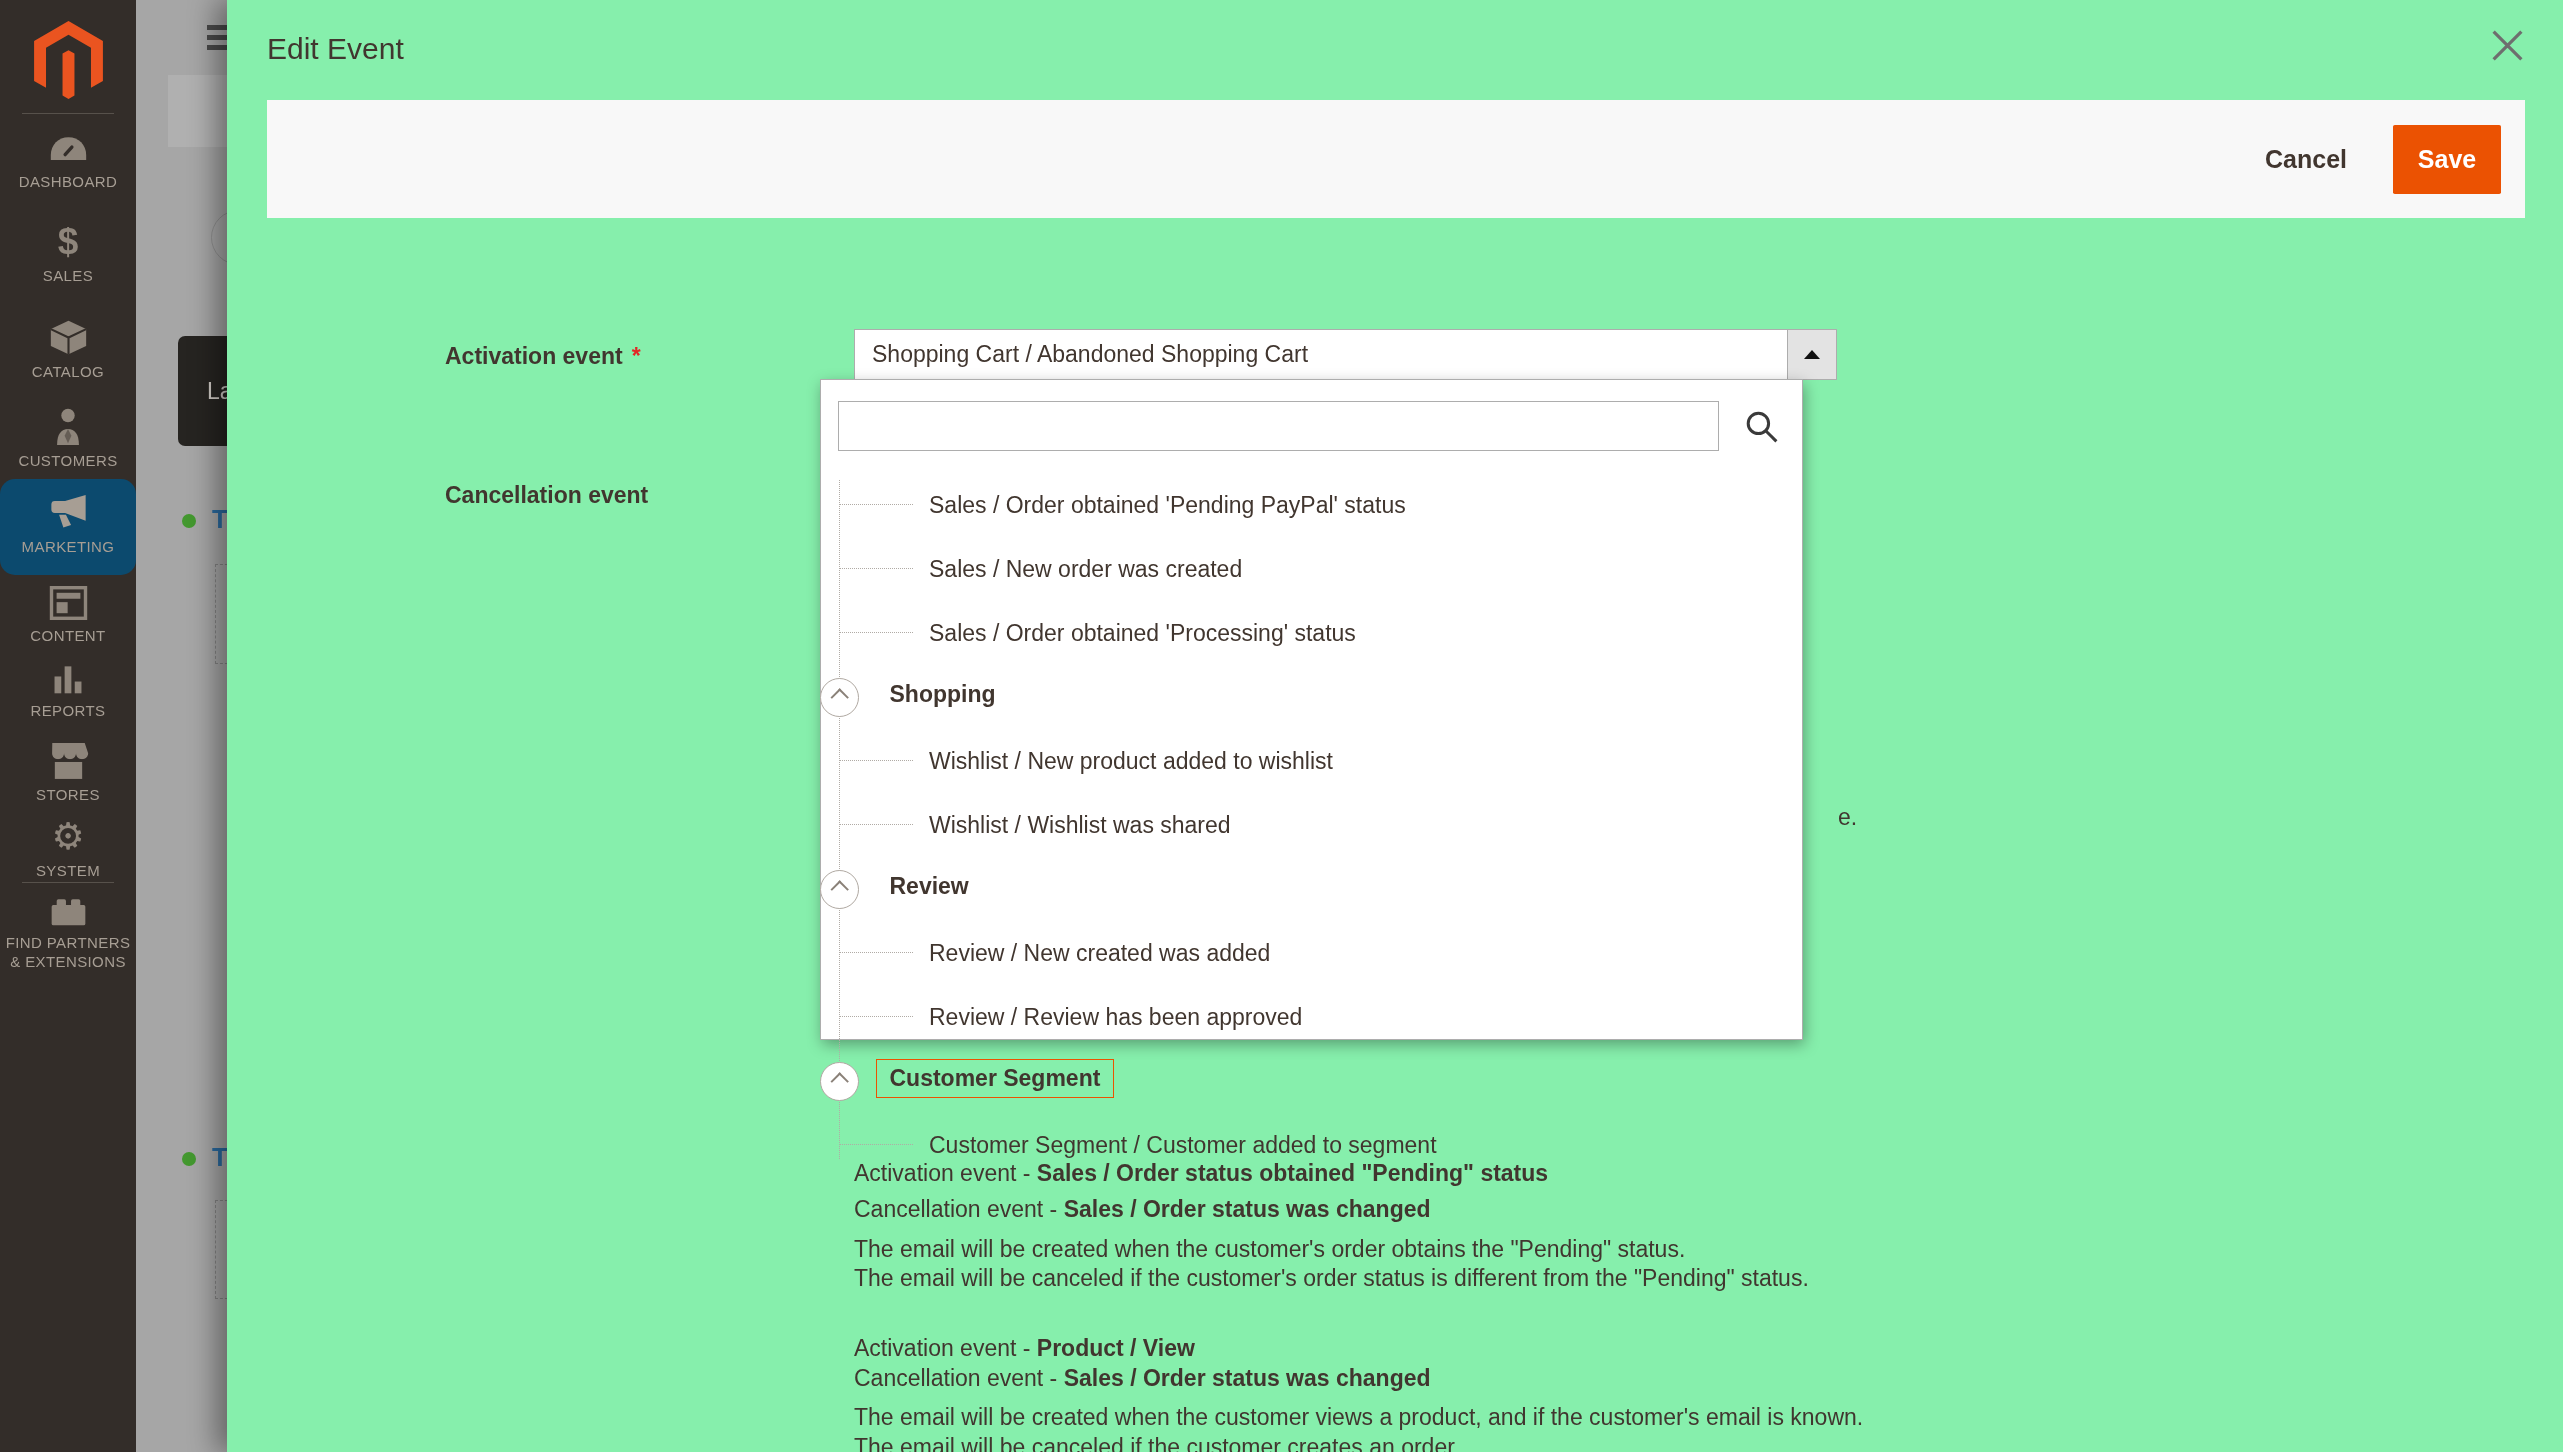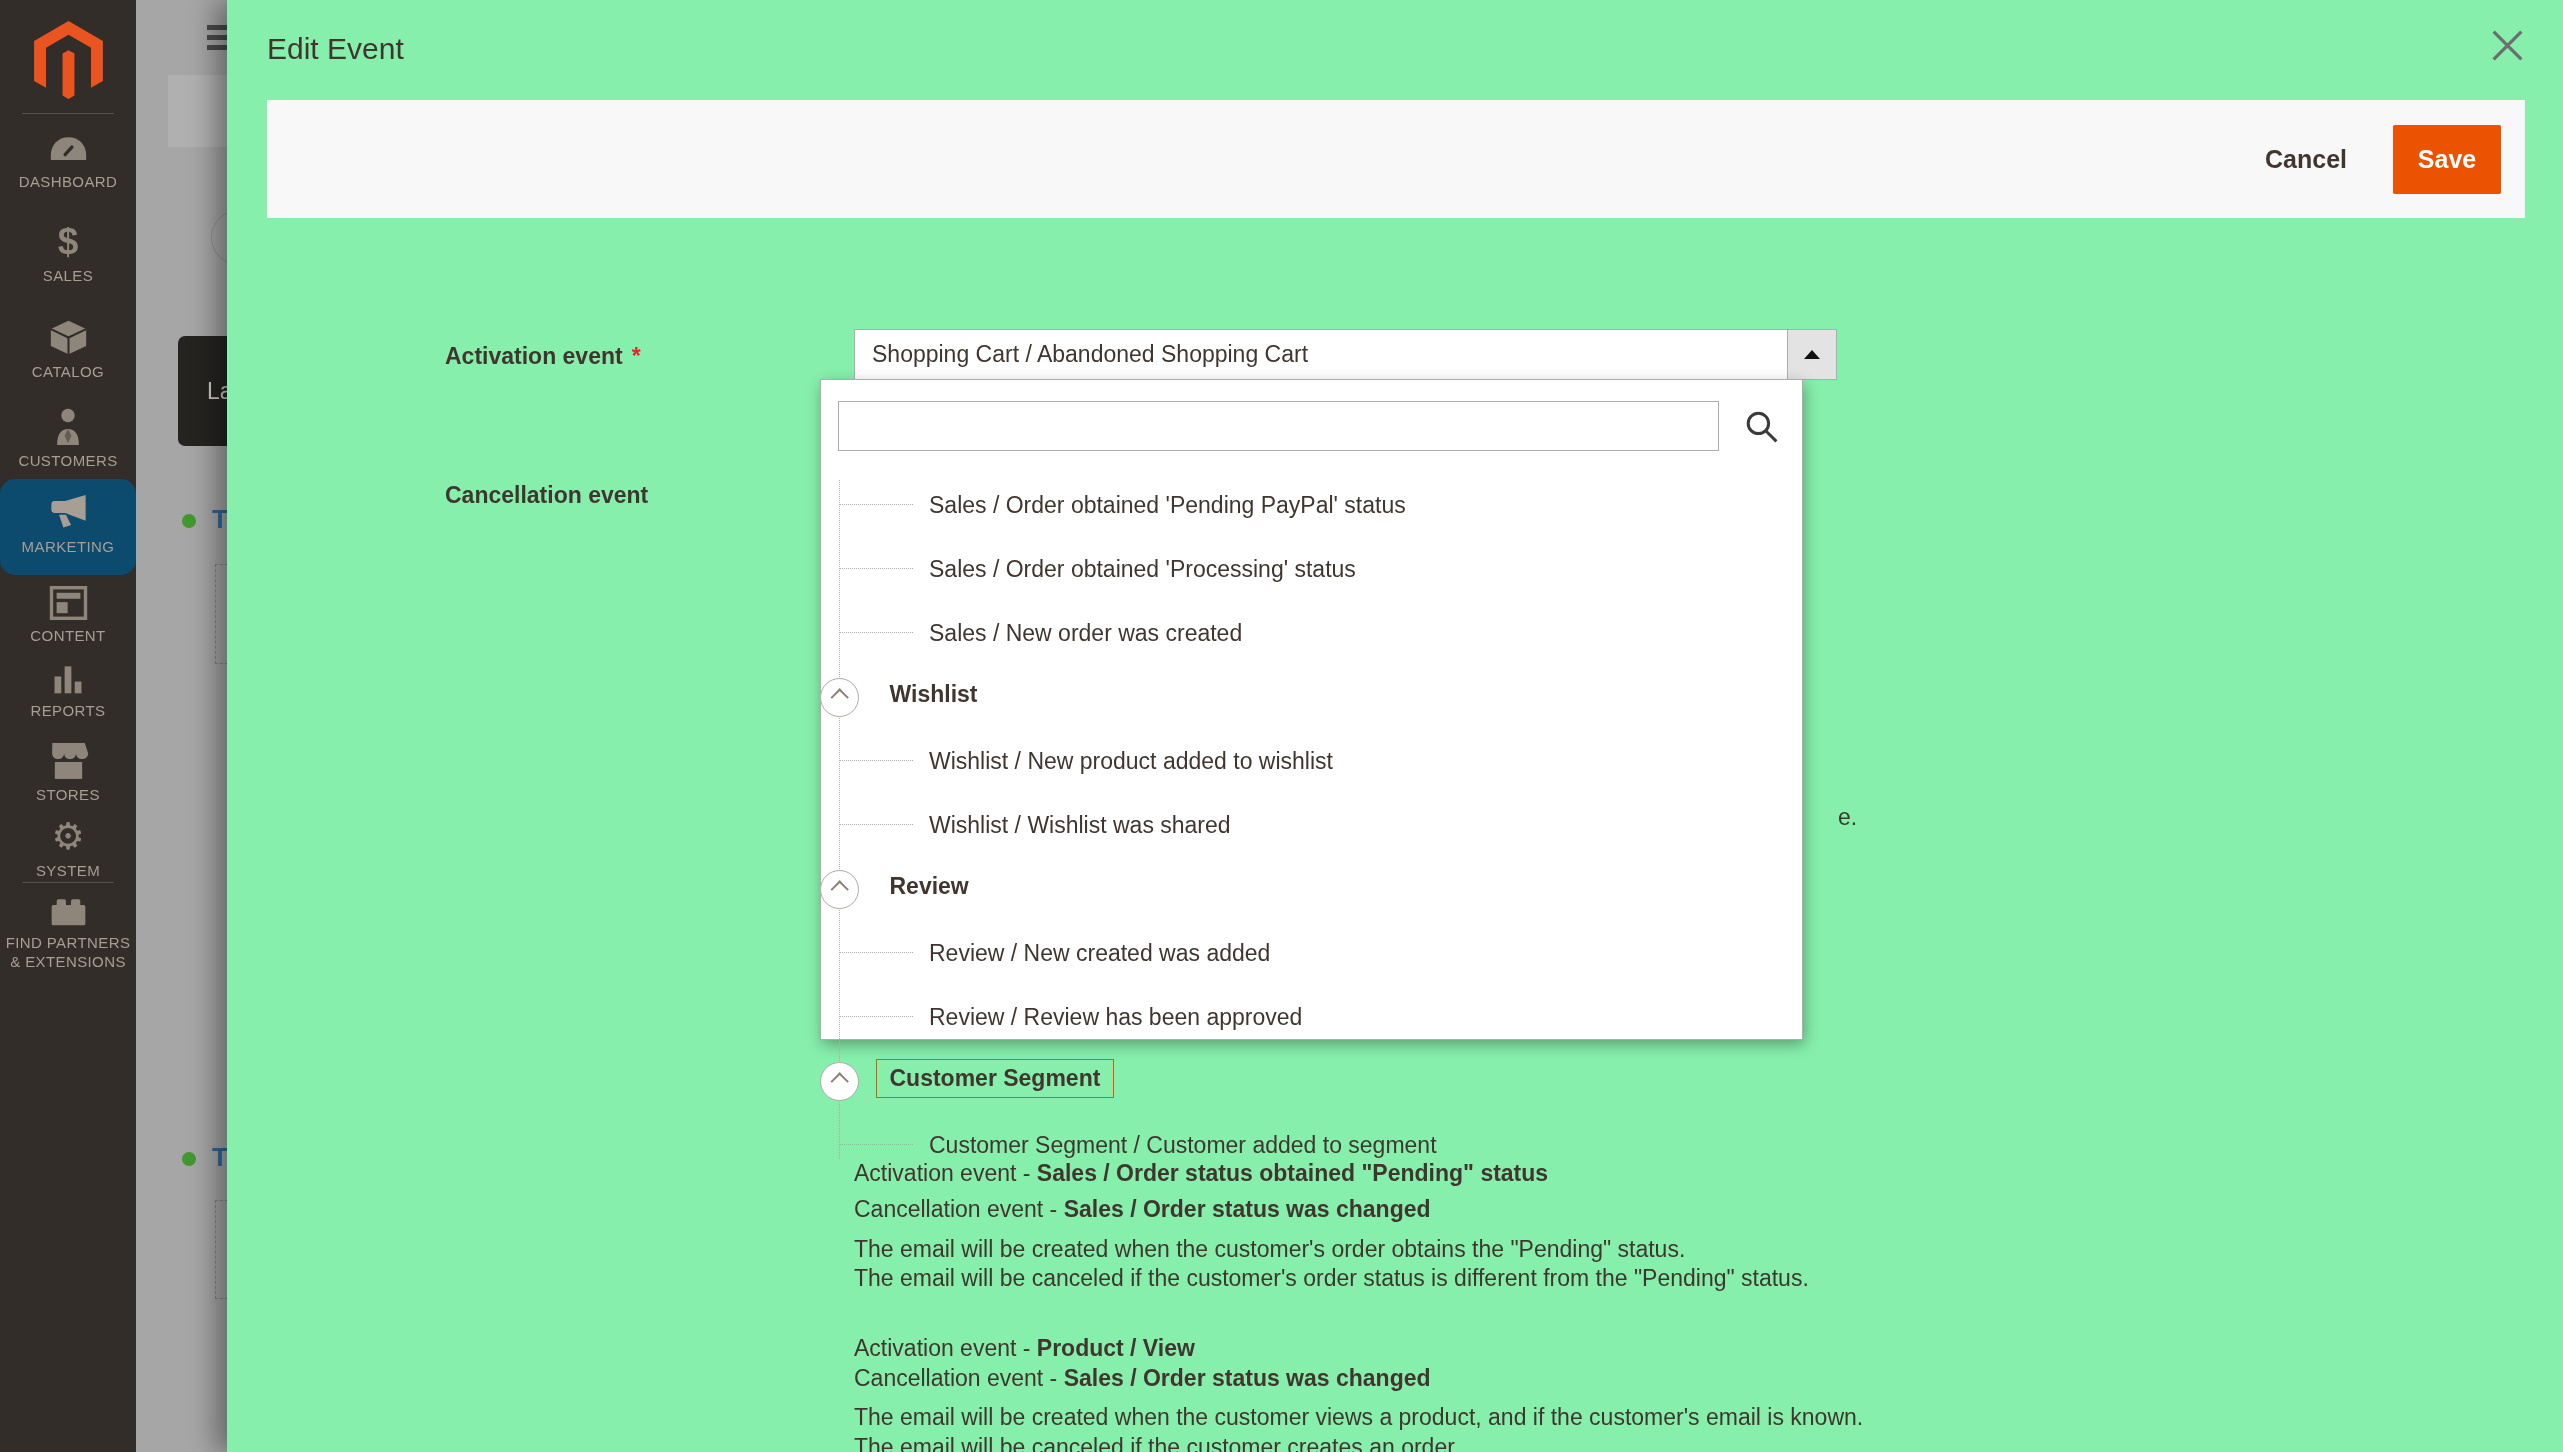--- a/index.html
+++ b/index.html
@@ -218,32 +218,32 @@
 
       <div class="tree">
         <div class="vline"></div>
 
         <div class="t-row">
           <span class="t-conn"></span>
           <span class="t-leaf-label">Sales / Order obtained 'Pending PayPal' status</span>
         </div>
         <div class="t-row">
           <span class="t-conn"></span>
+          <span class="t-leaf-label">Sales / New order was created</span>
+        </div>
+        <div class="t-row">
+          <span class="t-conn"></span>
           <span class="t-leaf-label">Sales / Order obtained 'Processing' status</span>
-        </div>
-        <div class="t-row">
-          <span class="t-conn"></span>
-          <span class="t-leaf-label">Sales / New order was created</span>
         </div>
 
         <div class="t-row">
           <span class="g-circle">
               <span class="chev"></span>
             </span>
-          <span class="g-label">Wishlist</span>
+          <span class="g-label">Shopping</span>
         </div>
         <div class="t-row">
           <span class="t-conn"></span>
           <span class="t-leaf-label">Wishlist / New product added to wishlist</span>
         </div>
         <div class="t-row">
           <span class="t-conn"></span>
           <span class="t-leaf-label">Wishlist / Wishlist was shared</span>
         </div>
 

